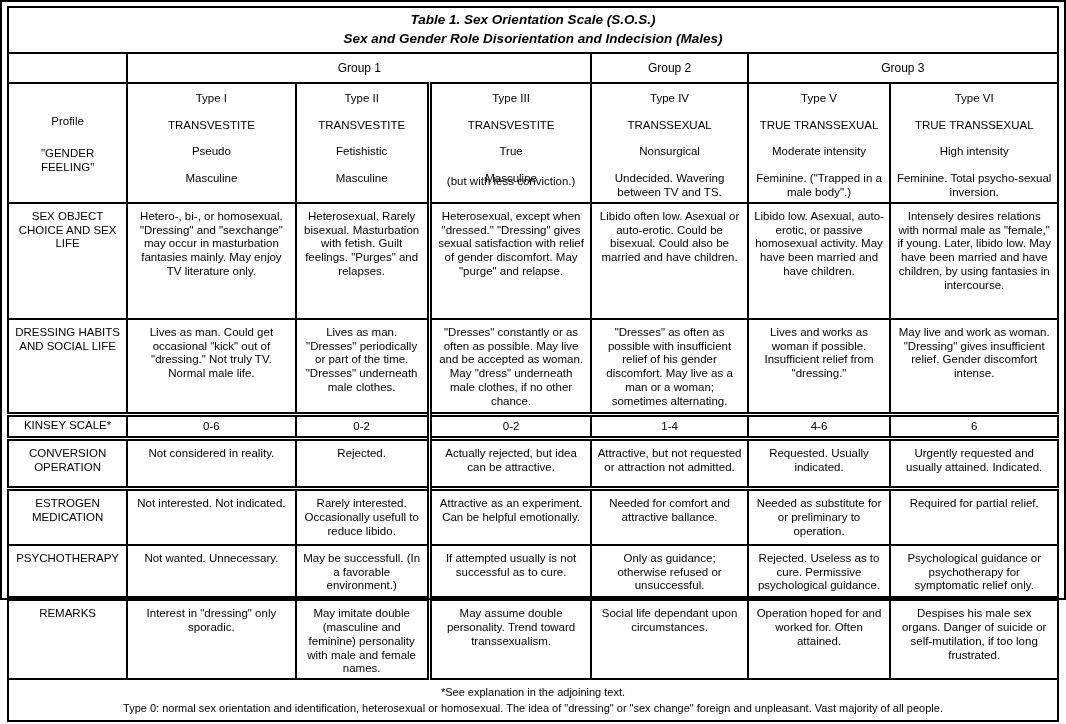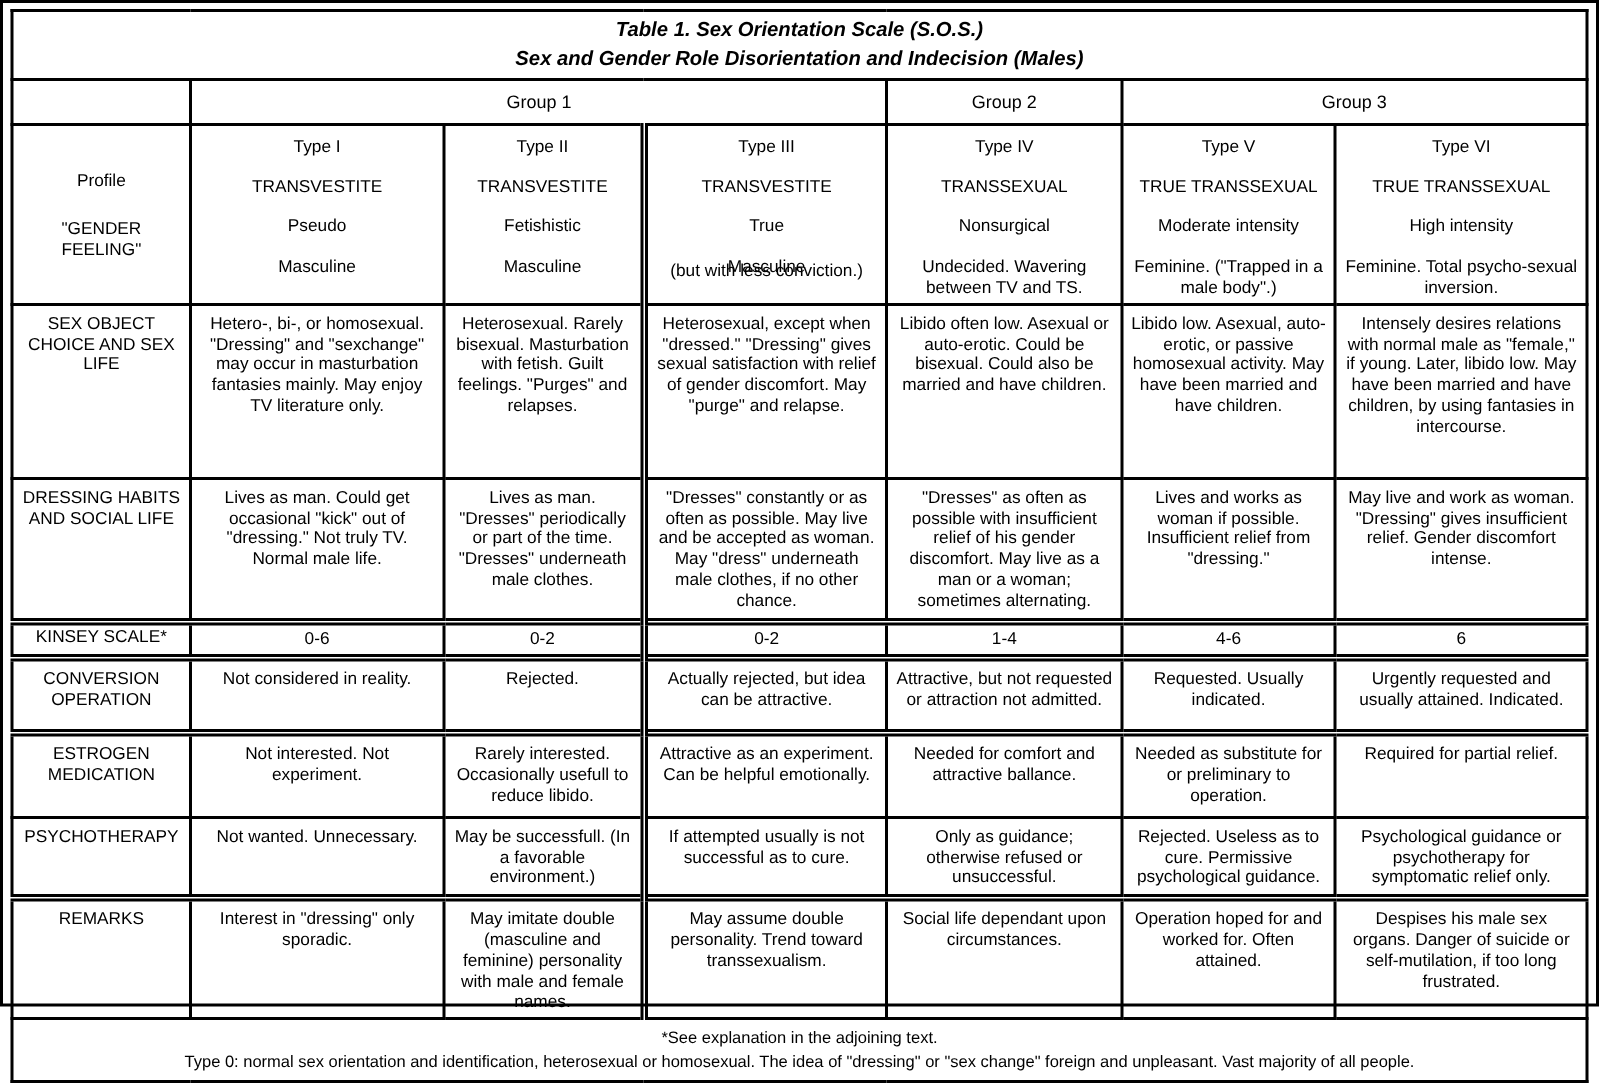--- a/index.html
+++ b/index.html
@@ -5,21 +5,21 @@
   html, body { margin: 0; padding: 0; background: #fff; }
   body {
     font-family: "Liberation Sans", "DejaVu Sans", sans-serif;
     color: #000;
     width: 1066px;
     height: 724px;
   }
   .frame {
     box-sizing: border-box;
     width: 1066px;
-    height: 671px;
+    height: 600px;
     border: 2px solid #000;
     padding: 4px 5px;
     background: #fff;
   }
   table.sos {
     border-collapse: collapse;
     table-layout: fixed;
     width: 100%;
     height: 100%;
     border: 2px solid #000;
@@ -175,21 +175,21 @@
       <td class="pad-top">Not considered in reality.</td>
       <td class="pad-top">Rejected.</td>
       <td class="pad-top dbl-left">Actually rejected, but idea can be attractive.</td>
       <td class="pad-top">Attractive, but not requested or attraction not admitted.</td>
       <td class="pad-top">Requested. Usually indicated.</td>
       <td class="pad-top">Urgently requested and usually attained. Indicated.</td>
     </tr>
 
     <tr class="dbl-top" style="height:56px">
       <td class="rowlabel">ESTROGEN MEDICATION</td>
-      <td class="pad-top">Not interested. Not experiment.</td>
+      <td class="pad-top">Not interested. Not indicated.</td>
       <td class="pad-top">Rarely interested. Occasionally usefull to reduce libido.</td>
       <td class="pad-top dbl-left">Attractive as an experiment. Can be helpful emotionally.</td>
       <td class="pad-top">Needed for comfort and attractive ballance.</td>
       <td class="pad-top">Needed as substitute for or preliminary to operation.</td>
       <td class="pad-top">Required for partial relief.</td>
     </tr>
 
     <tr style="height:54px">
       <td class="rowlabel">PSYCHOTHERAPY</td>
       <td class="pad-top">Not wanted. Unnecessary.</td>

